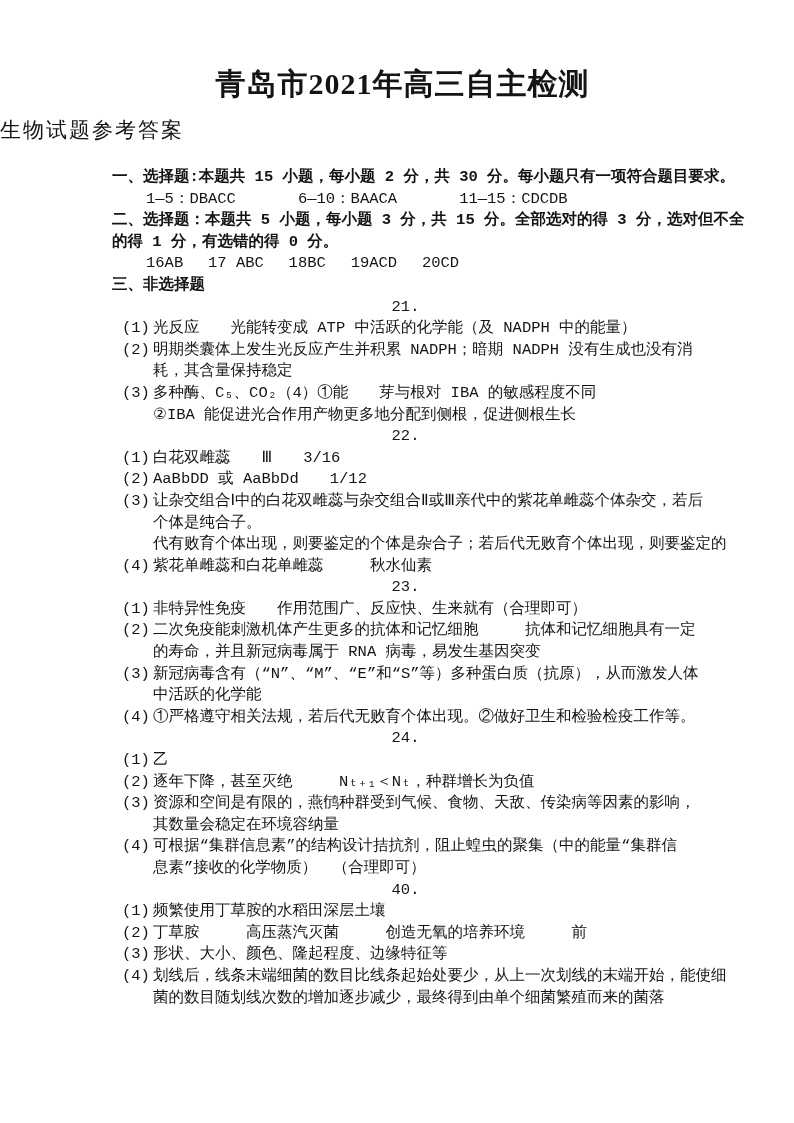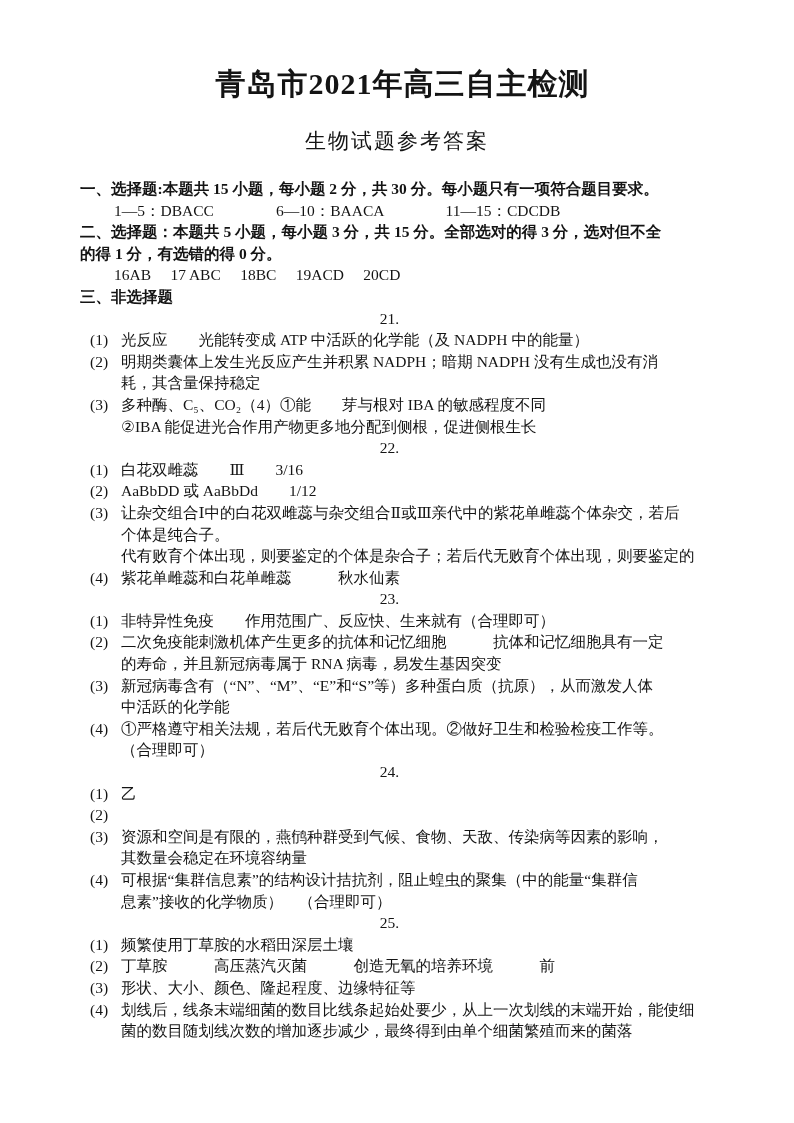--- a/index.html
+++ b/index.html
@@ -13,31 +13,32 @@
   .page { width: 794px; height: 1123px; padding-top: 66px; }
   .title {
     text-align: center;
     font-size: 30px;
     font-weight: 700;
     letter-spacing: 1px;
     line-height: 36px;
     margin-left: 11px;
   }
   .subtitle {
-    text-align: center;
+    text-align: left;
     font-size: 21px;
     font-weight: 400;
     letter-spacing: 2px;
     line-height: 27px;
-    margin-top: 26px;
+    margin-top: 15px;
   }
   .doc-body {
-    margin: 23px 96px 0 80px;
+    margin: 23px 96px 0 112px;
     font-size: 15.5px;
     line-height: 21.6px;
+    font-family: Liberation Mono, monospace;
   }
   .line { min-height: 21.6px; white-space: nowrap; }
   .heading { font-weight: 700; }
   .answers-row { padding-left: 34px; }
   .qnum { padding-left: 1px; text-align: center; }
   .item { padding-left: 10px; }
   .item-first { display: flex; }
   .marker { flex: 0 0 31px; }
   .cont { padding-left: 31px; }
 </style>
@@ -133,55 +134,55 @@
             <span class="marker">(3)</span>
             <span>新冠病毒含有（“N”、“M”、“E”和“S”等）多种蛋白质（抗原），从而激发人体</span>
           </div>
         <div class="line cont">中活跃的化学能</div>
       </div>
       <div class="item">
         <div class="line item-first">
             <span class="marker">(4)</span>
             <span>①严格遵守相关法规，若后代无败育个体出现。②做好卫生和检验检疫工作等。</span>
           </div>
-        <div class="line cont">（合理即可）</div>
       </div>
     </div>
 
     <div>
       <div class="line qnum">24.</div>
       <div class="item">
         <div class="line item-first">
             <span class="marker">(1)</span>
             <span>乙</span>
           </div>
       </div>
       <div class="item">
         <div class="line item-first">
             <span class="marker">(2)</span>
+            <span>逐年下降，甚至灭绝　　　Nₜ₊₁＜Nₜ，种群增长为负值</span>
           </div>
       </div>
       <div class="item">
         <div class="line item-first">
             <span class="marker">(3)</span>
             <span>资源和空间是有限的，燕鸻种群受到气候、食物、天敌、传染病等因素的影响，</span>
           </div>
         <div class="line cont">其数量会稳定在环境容纳量</div>
       </div>
       <div class="item">
         <div class="line item-first">
             <span class="marker">(4)</span>
             <span>可根据“集群信息素”的结构设计拮抗剂，阻止蝗虫的聚集（中的能量“集群信</span>
           </div>
         <div class="line cont">息素”接收的化学物质）　（合理即可）</div>
       </div>
     </div>
 
     <div>
-      <div class="line qnum">25.</div>
+      <div class="line qnum">40.</div>
       <div class="item">
         <div class="line item-first">
             <span class="marker">(1)</span>
             <span>频繁使用丁草胺的水稻田深层土壤</span>
           </div>
       </div>
       <div class="item">
         <div class="line item-first">
             <span class="marker">(2)</span>
             <span>丁草胺　　　高压蒸汽灭菌　　　创造无氧的培养环境　　　前</span>

